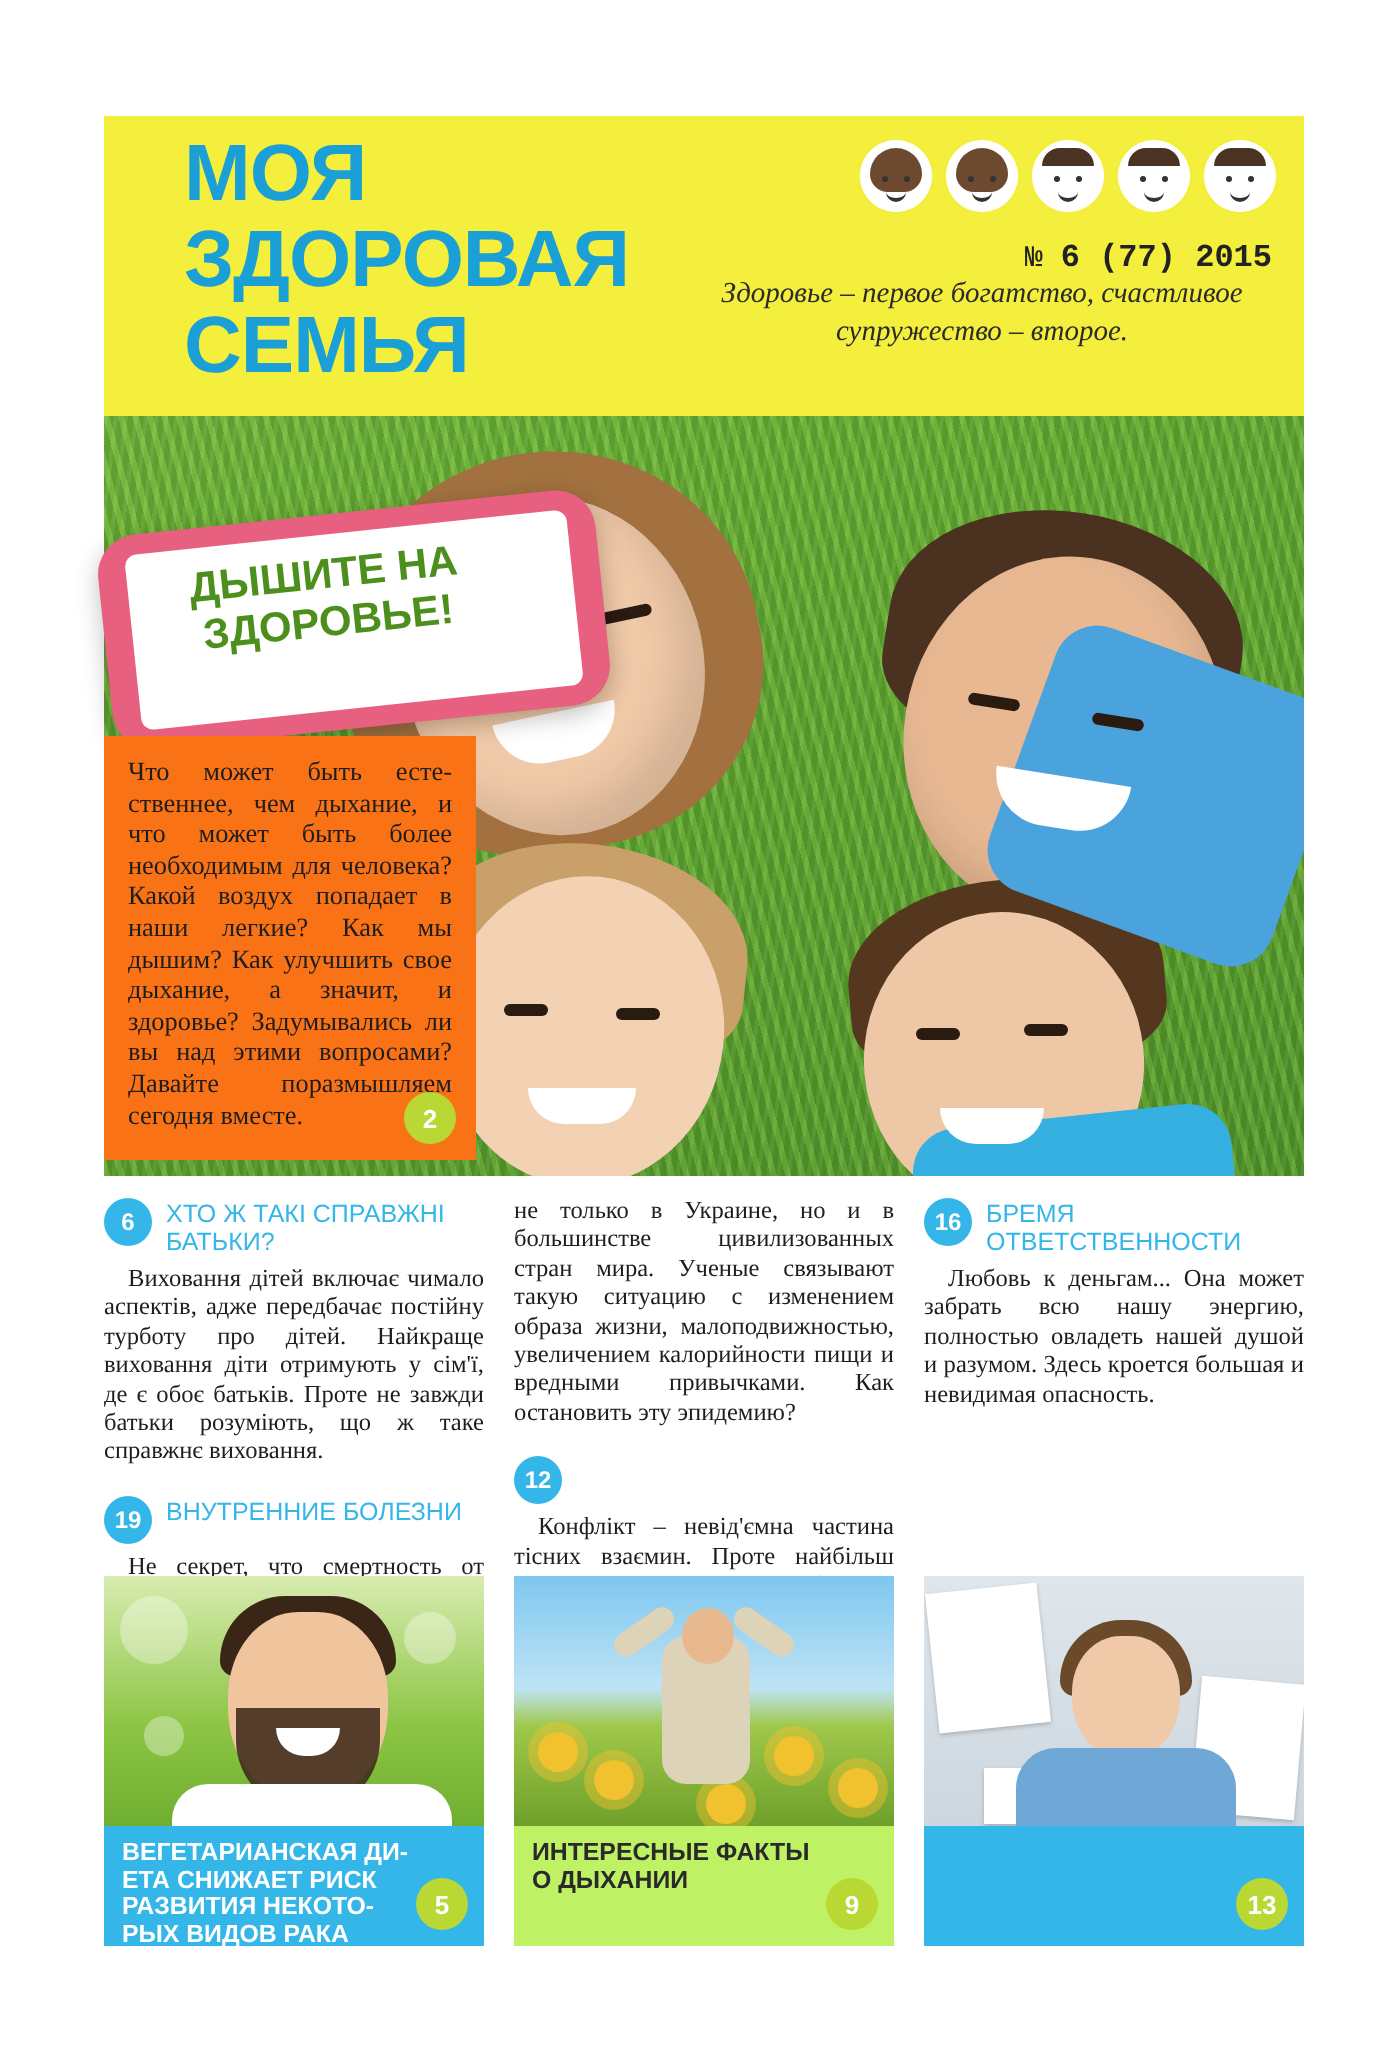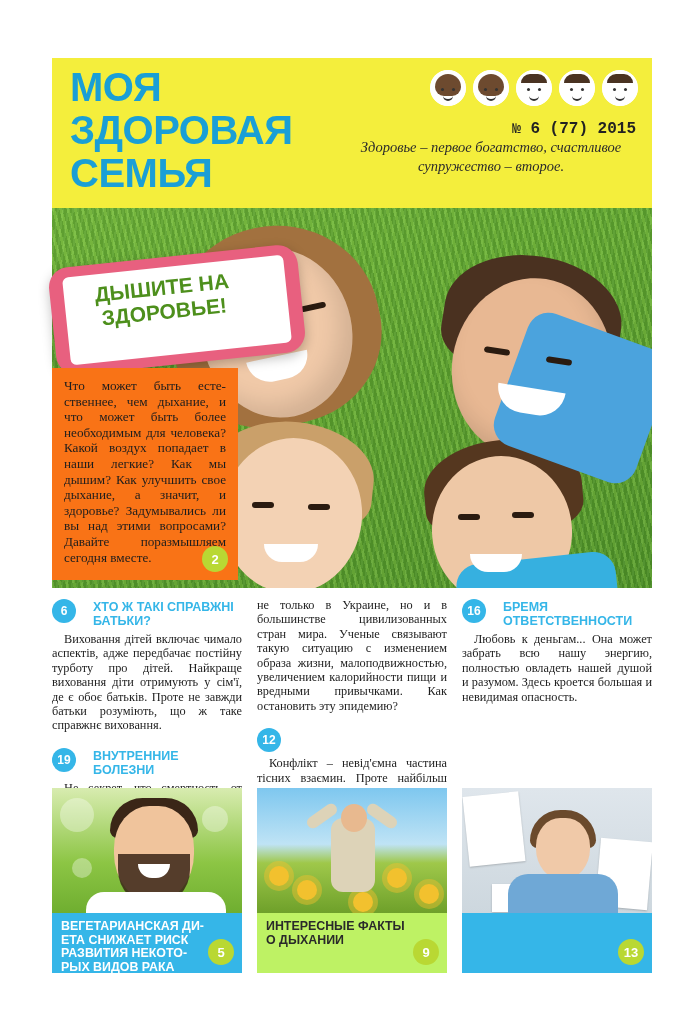--- a/index.html
+++ b/index.html
@@ -2,21 +2,21 @@
 <html><head>
 <meta charset="utf-8">
 <style>
   html,body{margin:0;padding:0;background:#ffffff;}
   body{width:700px;height:1025px;font-family:"Liberation Serif",serif;position:relative;overflow:hidden;}
   .page{position:absolute;left:0;top:0;width:700px;height:1025px;background:#ffffff;}
 
   
   .masthead{position:absolute;left:52px;top:58px;width:600px;height:150px;background:#f4ee3c;}
   .logo{position:absolute;left:18px;top:8px;width:330px;}
-  .logo div{font-family:"Liberation Sans",sans-serif;font-weight:bold;color:#1a9fd6;font-size:40px;line-height:43px;letter-spacing:-0.5px;}
+  .logo div{font-family:"Liberation Sans",sans-serif;font-weight:bold;color:#1a9fd6;font-size:40px;line-height:43px;letter-spacing:-0.5px;margin-left:22px;}
   .faces{position:absolute;right:14px;top:12px;display:flex;gap:7px;}
   .face{width:36px;height:36px;border-radius:50%;background:#ffffff;position:relative;overflow:hidden;}
   .face .hair{position:absolute;left:5px;top:4px;width:26px;height:13px;border-radius:13px 13px 0 0;background:#6d4a2f;}
   .face .hair.long{height:22px;border-radius:13px 13px 9px 9px;}
   .face .hair.short{height:9px;background:#4a3322;}
   .face .eye{position:absolute;top:18px;width:3px;height:3px;border-radius:50%;background:#333;}
   .face .eye.l{left:11px;} .face .eye.r{left:22px;}
   .face .mouth{position:absolute;left:13px;top:24px;width:10px;height:5px;border-bottom:2px solid #333;border-radius:0 0 8px 8px;}
   .face .ring{position:absolute;inset:0;border:2px solid #ffffff;border-radius:50%;}
   .issue{position:absolute;right:16px;top:62px;font-family:Liberation Mono, monospace;font-size:15px;color:#222;}
@@ -62,21 +62,21 @@
 
   .badge{width:26px;height:26px;border-radius:50%;background:#b9d833;color:#ffffff;font-family:"Liberation Sans",sans-serif;font-weight:bold;font-size:13px;display:flex;align-items:center;justify-content:center;}
 
   
   .cols{position:absolute;left:52px;top:598px;width:600px;}
   .col{position:absolute;width:190px;}
   .c1{left:0;} .c2{left:205px;} .c3{left:410px;}
   .art{position:relative;margin-bottom:14px;}
   .art .hd{display:flex;gap:7px;align-items:flex-start;}
   .art .num{flex:0 0 auto;width:24px;height:24px;border-radius:50%;background:#35b6e8;color:#fff;font-family:"Liberation Sans",sans-serif;font-weight:bold;font-size:12px;display:flex;align-items:center;justify-content:center;margin-top:1px;}
-  .art .title{font-family:"Liberation Sans",sans-serif;font-weight:bold;font-size:12.5px;line-height:14px;color:#35b6e8;text-transform:uppercase;padding-top:2px;margin-left:10px;}
+  .art .title{font-family:"Liberation Sans",sans-serif;font-weight:normal;font-size:12.5px;line-height:14px;color:#35b6e8;text-transform:uppercase;padding-top:2px;}
   .art .body{margin-top:4px;font-family:"Liberation Serif",serif;font-size:12.3px;line-height:14.4px;color:#1d1d1d;text-align:justify;}
   .art .body.indent{text-indent:12px;}
   .plain{font-family:"Liberation Serif",serif;font-size:12.3px;line-height:14.4px;color:#1d1d1d;text-align:justify;}
 
   
   .cards{position:absolute;left:52px;top:788px;width:600px;height:206px;}
   .card{position:absolute;width:190px;height:185px;overflow:hidden;}
   .card.k1{left:0;} .card.k2{left:205px;} .card.k3{left:410px;}
   .cardimg{position:absolute;left:0;top:0;width:190px;height:125px;overflow:hidden;}
   .capt{position:absolute;left:0;bottom:0;width:190px;height:60px;}

